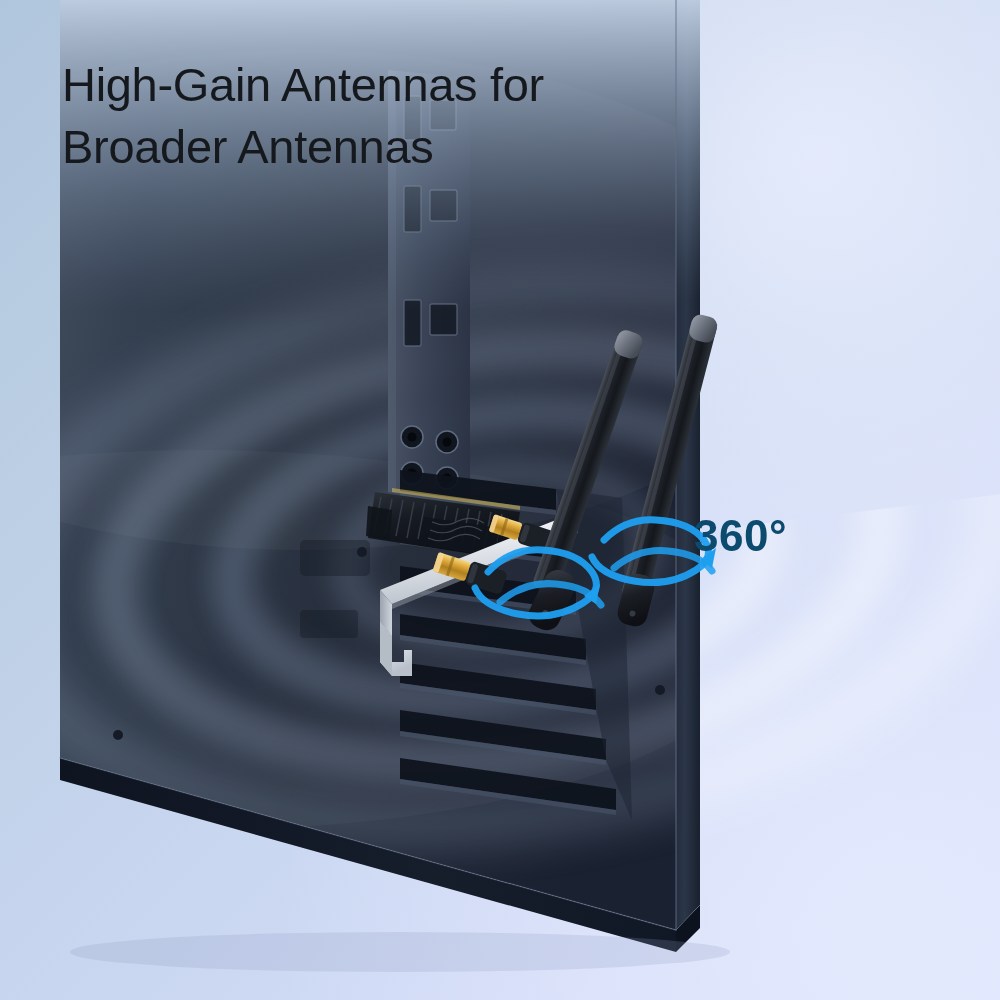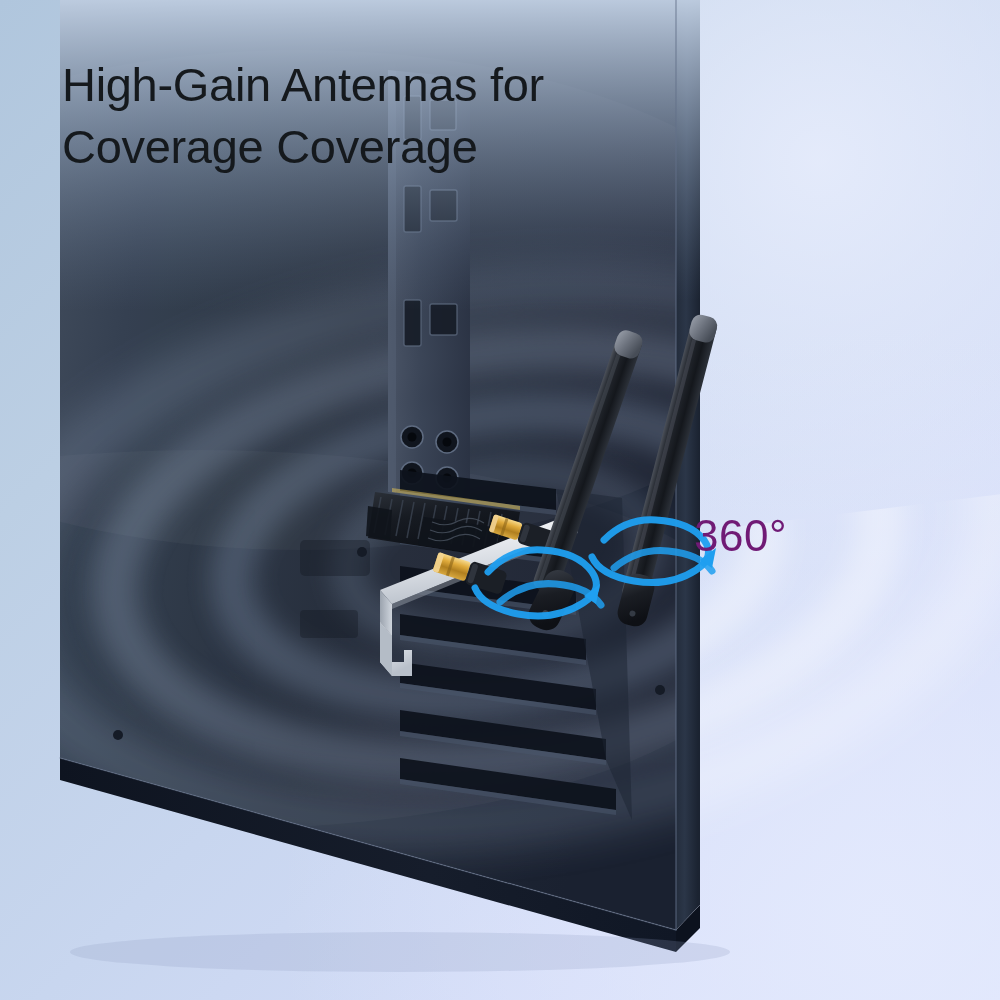--- a/index.html
+++ b/index.html
@@ -18,21 +18,21 @@
     font-size:47px;line-height:1.32;font-weight:400;color:#15191d;
     letter-spacing:-0.3px;white-space:pre-line;
   }
   #subcopy{
     position:absolute;left:64px;top:214px;width:840px;
     font-size:19.5px;line-height:1.70;font-weight:400;color:#1e2327;
     letter-spacing:-0.15px;white-space:pre-line;
   }
   #badge360{
     position:absolute;left:694px;top:514px;
-    font-size:44px;font-weight:400;color:#701a75;
+    font-size:44px;font-weight:700;color:#0c4a6e;
     letter-spacing:0.5px;line-height:1;
   }
 </style>
 </head>
 <body>
 
 <div id="stage">
 
   <svg id="bg" viewBox="0 0 1000 1000" preserveAspectRatio="none">
     <defs>
@@ -380,18 +380,18 @@
       <path d="M500 602 q24 -21 56 -18 q33 3 45 21" opacity="0.85"></path>
     </g>
 
     <g fill="#1f9ff0">
       <polygon points="700,560 716,548 712,568"></polygon>
       <polygon points="584,596 600,584 596,604"></polygon>
     </g>
   </svg>
 
   <div id="headline">High-Gain Antennas for
-Coverage Coverage</div>
+Broader Antennas</div>
 
 
   <div id="badge360">360°</div>
 
 </div>
 
 </body></html>

